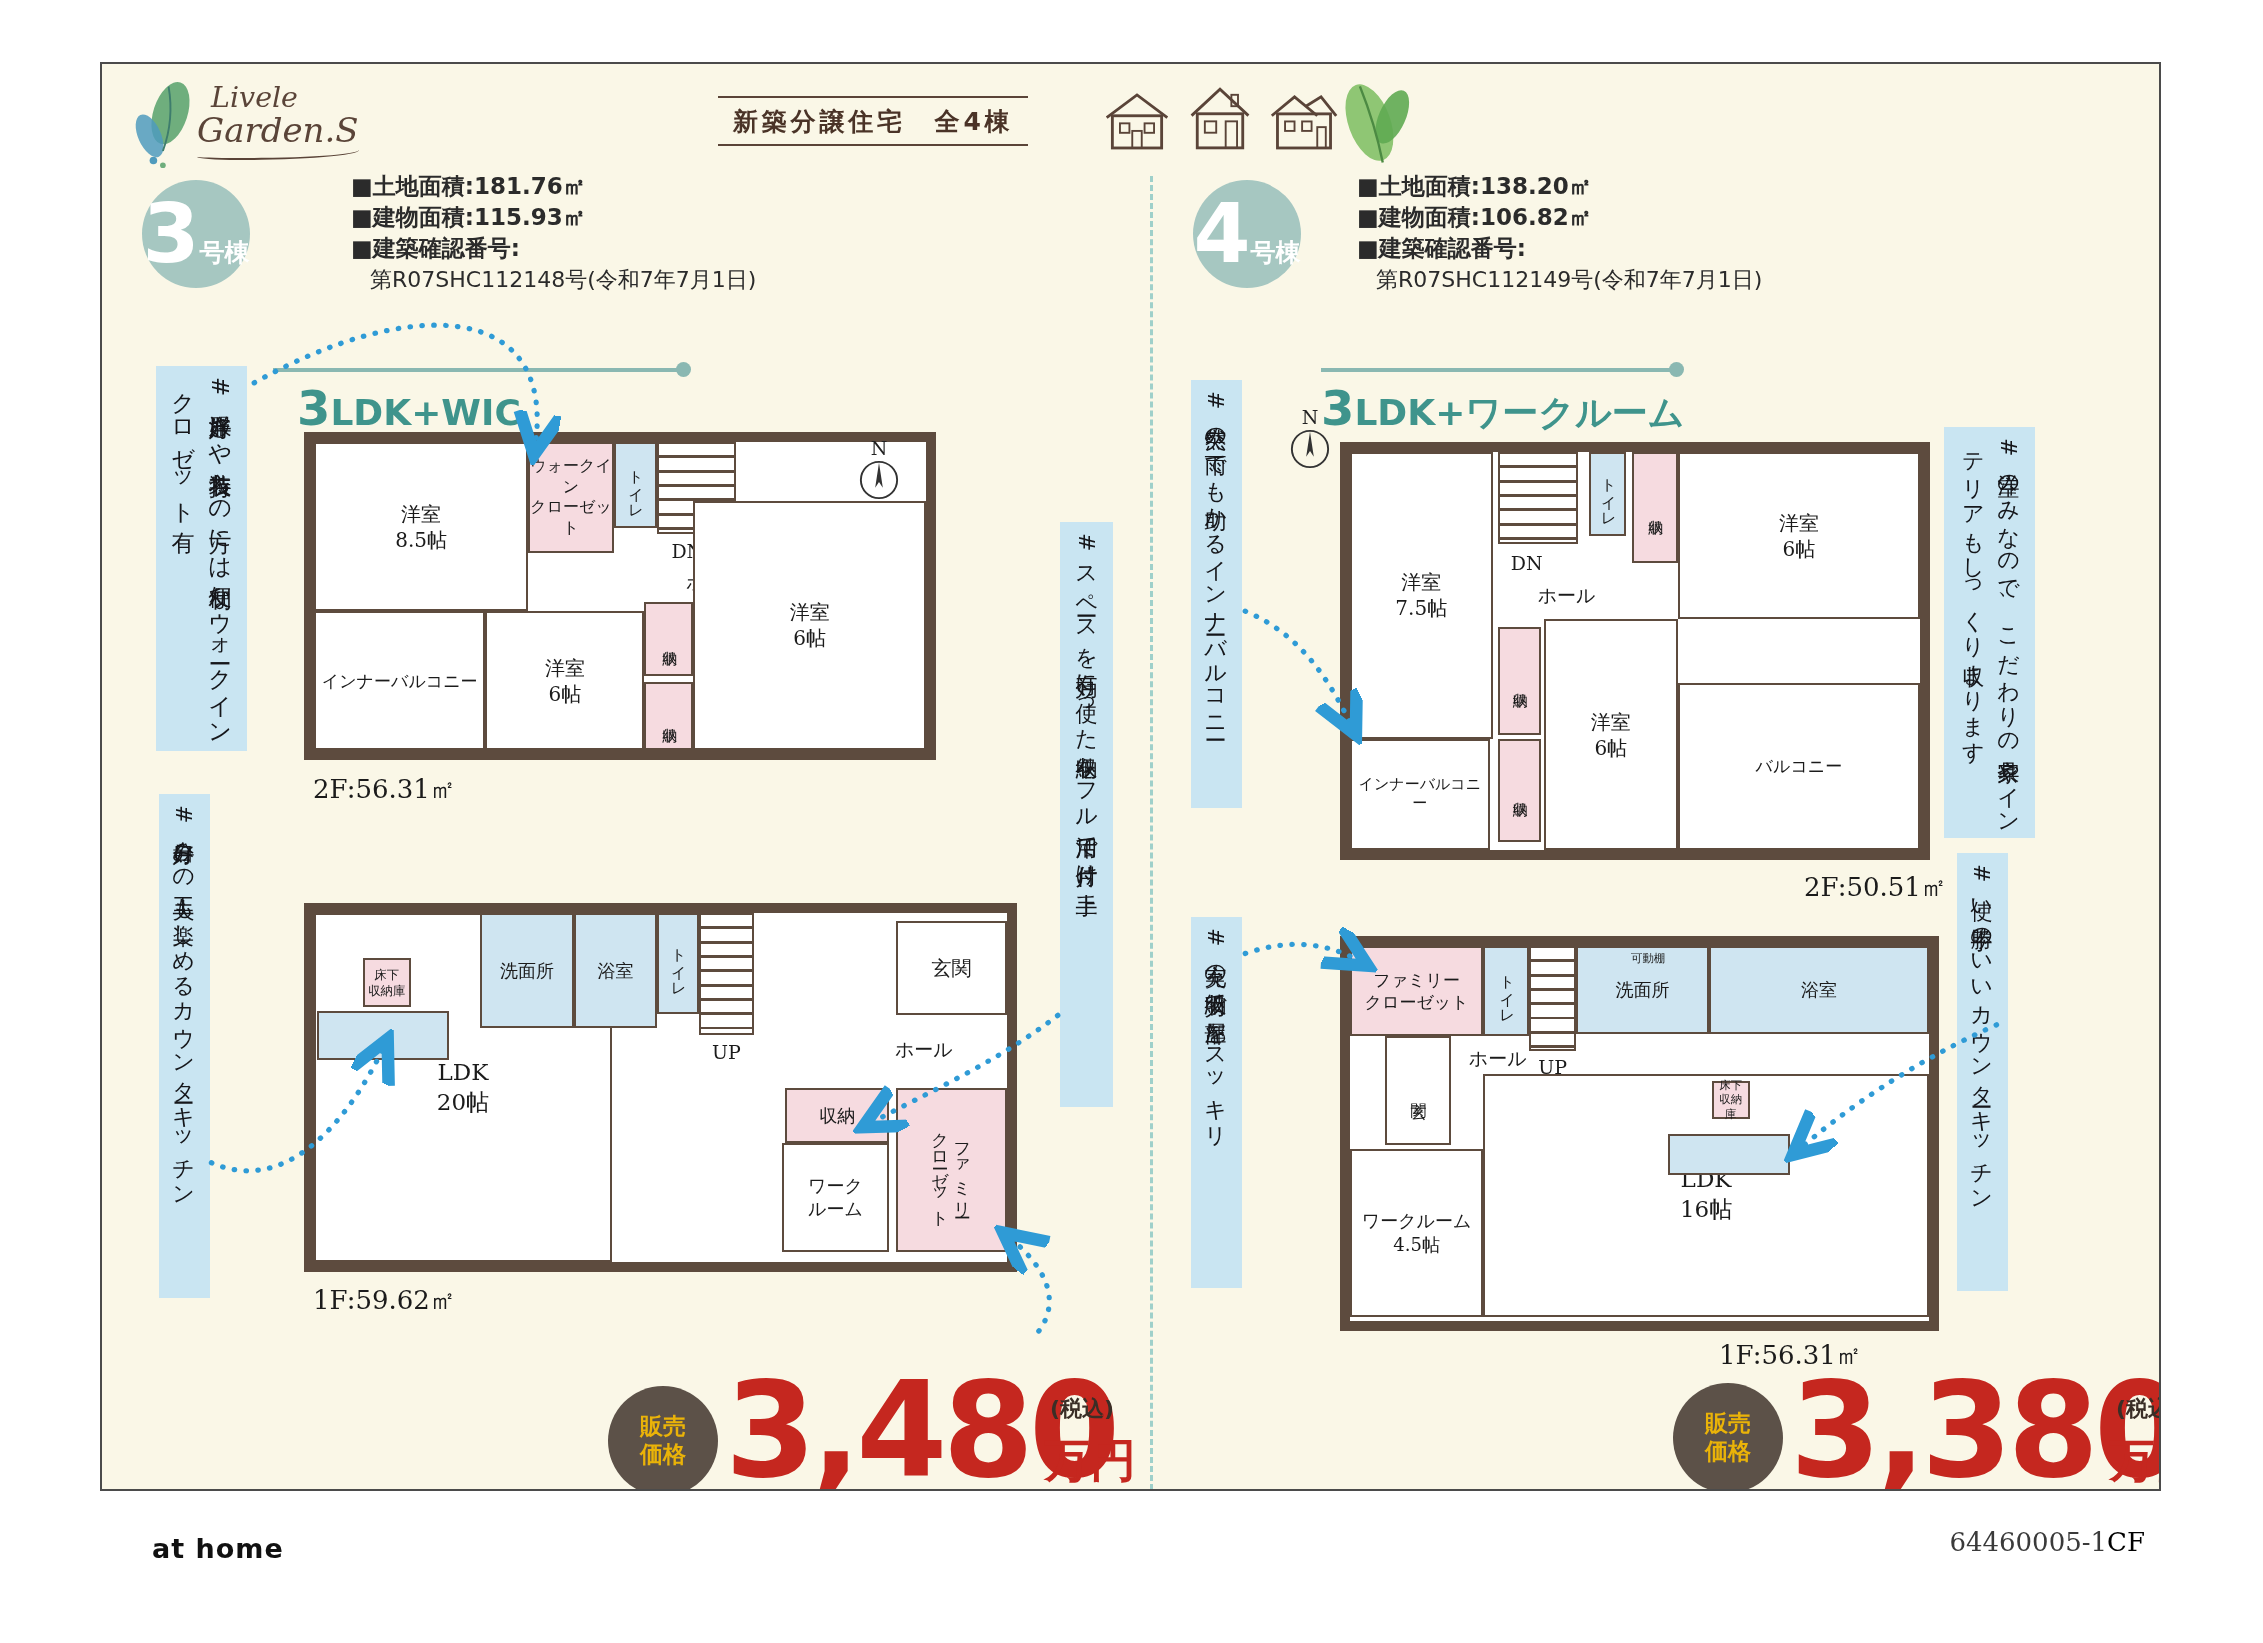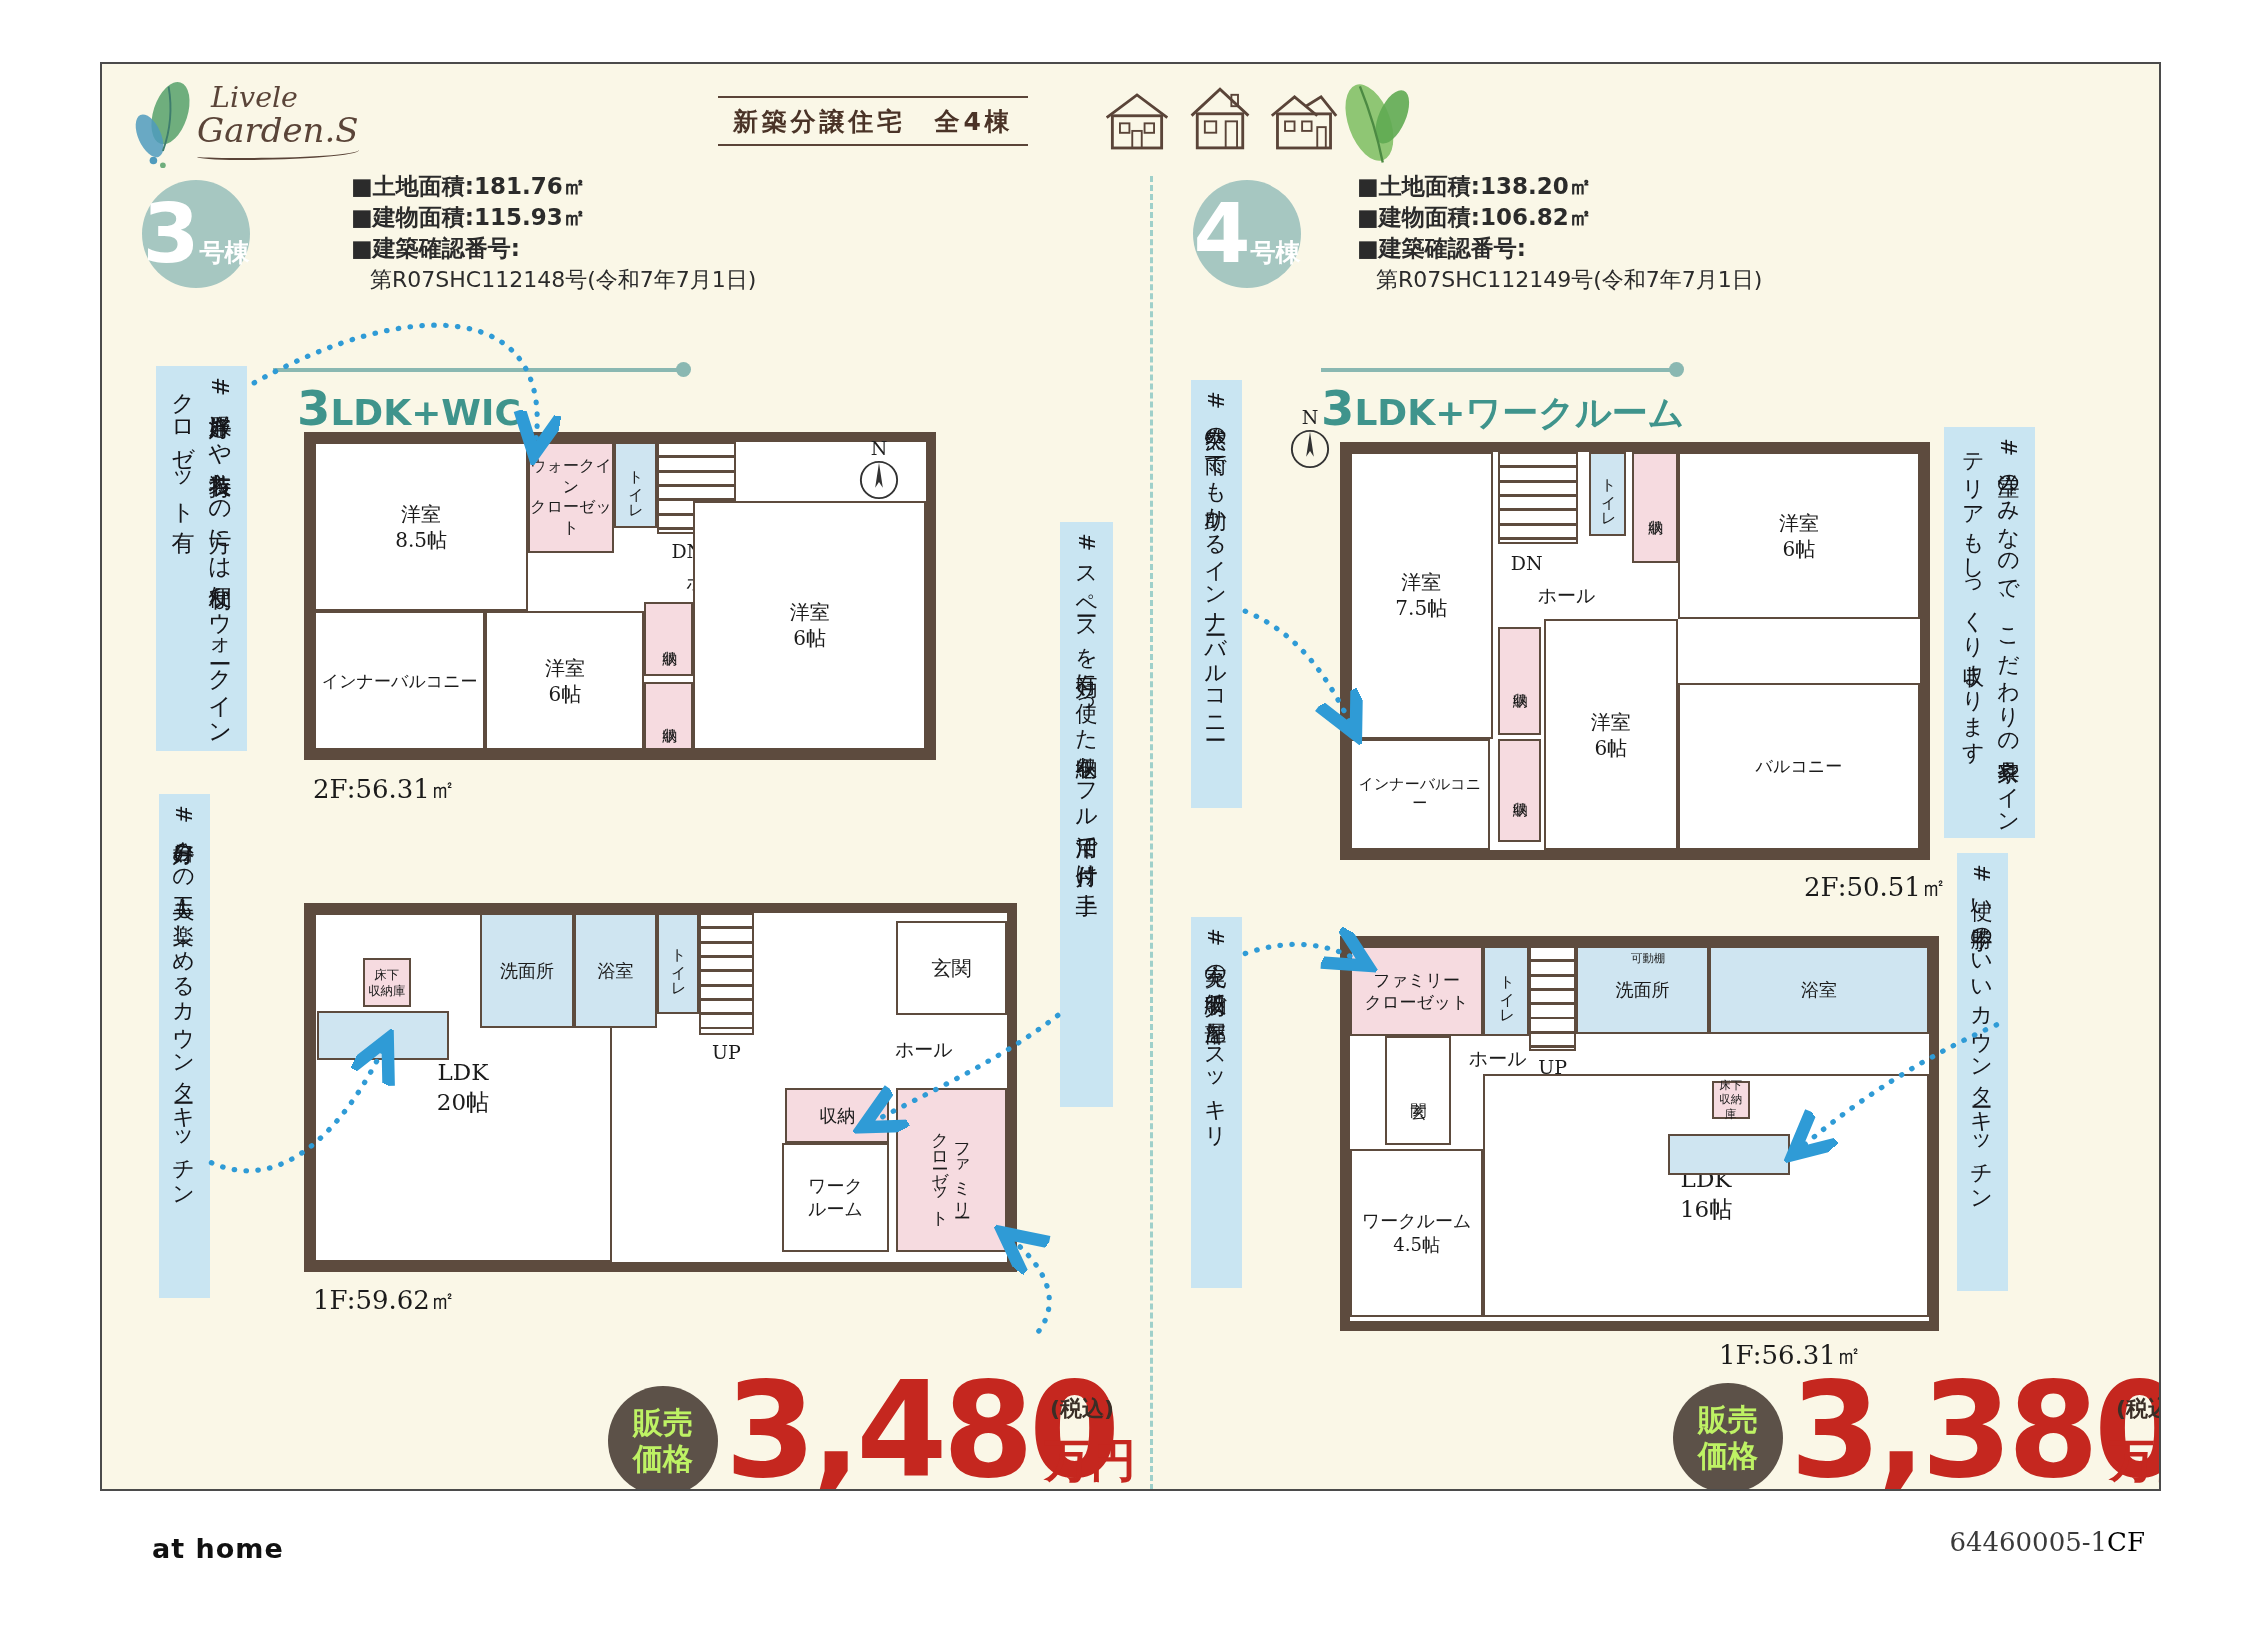--- a/index.html
+++ b/index.html
@@ -29,21 +29,21 @@
   .lbl{position:absolute;display:flex;align-items:center;justify-content:center;text-align:center;font-family:"DejaVu Serif",serif;font-size:19px;color:#1b1b1b;white-space:pre-line;line-height:1.2}
   .st{position:absolute;border:2.9px solid #5d4b3e;background:repeating-linear-gradient(180deg,#ffffff 0 11.4px,#5d4b3e 11.4px 14.3px)}
   .p{background:#f6dbe0}.b{background:#cfe5f1}
   .vert{writing-mode:vertical-rl}
   .area-label{position:absolute;font-family:"DejaVu Serif",serif;font-size:26px;color:#1b1b1b;white-space:nowrap}
   .compass{position:absolute;text-align:center;font-family:"DejaVu Serif",serif;font-size:19px;color:#222}
   
   .vtag{position:absolute;background:#c9e5f2;writing-mode:vertical-rl;font-size:23px;color:#15161a;padding:11.4px 8.6px;letter-spacing:1px;line-height:1.6;text-align:left}
   .htag{position:absolute;background:#c9e5f2;font-size:25px;color:#15161a;padding:7.6px 15px;white-space:nowrap}
   
-  .price-circle{position:absolute;width:110px;height:110px;border-radius:50%;background:#5c5148;color:#bef264;display:flex;align-items:center;justify-content:center;text-align:center;font-size:30px;font-weight:600;white-space:pre-line;line-height:1.2}
+  .price-circle{position:absolute;width:110px;height:110px;border-radius:50%;background:#5c5148;color:#eab308;display:flex;align-items:center;justify-content:center;text-align:center;font-size:23px;font-weight:600;white-space:pre-line;line-height:1.2}
   .price-amount{position:absolute;font-size:131px;font-weight:700;color:#c5271f;letter-spacing:-4.8px;line-height:1;font-family:"DejaVu Sans",sans-serif}
   .price-tax{position:absolute;font-size:22px;font-weight:700;color:#3a2e26;white-space:nowrap}
   .price-unit{position:absolute;font-size:46px;font-weight:800;color:#c5271f;white-space:nowrap}
   .divider{position:absolute;left:1048px;top:112px;height:1314px;width:0;border-left:3.8px dashed #9fd0ca}
   
   .footer-brand{position:absolute;left:152px;top:1533px;font-size:27px;font-weight:900;color:#111;letter-spacing:1px}
   .footer-code{position:absolute;right:119px;top:1527px;font-family:"DejaVu Serif",serif;font-size:26px;color:#3a3a3a}
   .footer-code .red{color:#000000}
 </style>
 </head>

